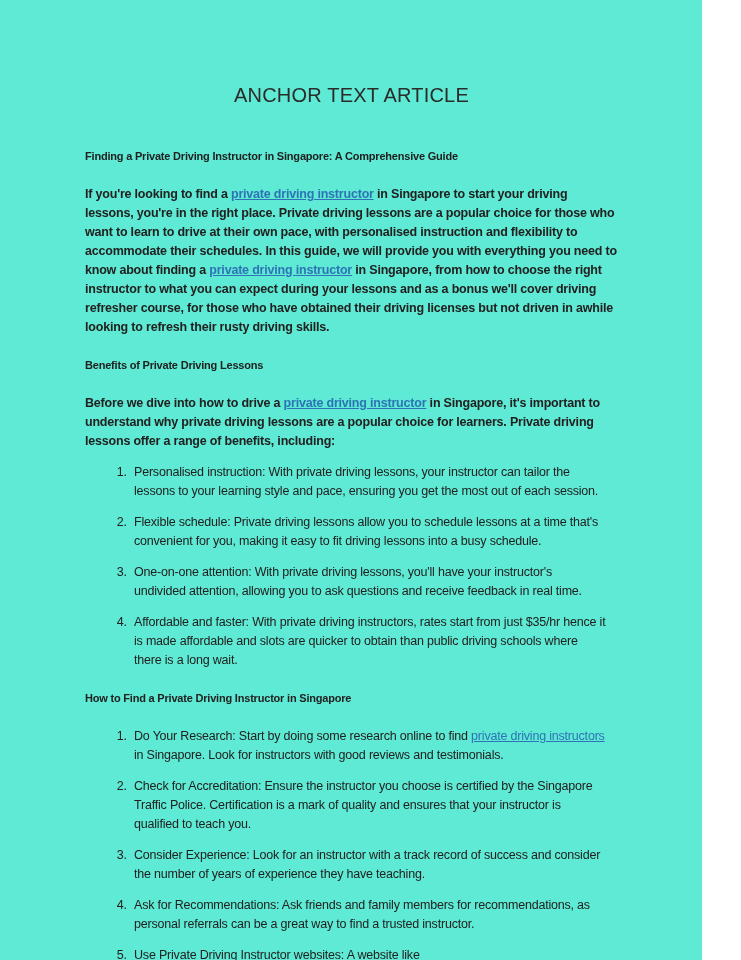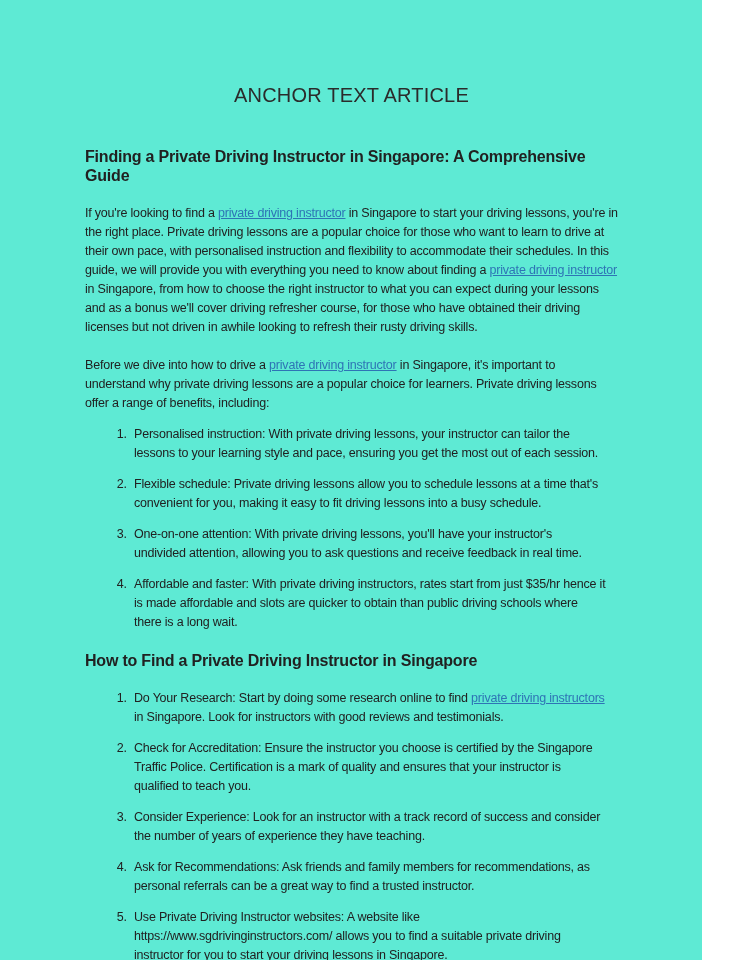--- a/index.html
+++ b/index.html
@@ -29,28 +29,29 @@
     text-align: center;
     margin: 0 0 38px 0;
     line-height: 27px;
   }
   .doc-body {
     font-size: 12.5px;
     letter-spacing: -0.2px;
     line-height: 19px;
   }
   .doc-heading {
-    font-size: 16px;
+    font-size: 11px;
     font-weight: 700;
     color: #212121;
     margin: 19px 0;
     line-height: 19px;
   }
   .doc-para {
-    margin: 19px 0;
+    margin: 9px 0;
+    font-weight: bold;
   }
   .doc-para.no-gap {
     margin-bottom: 0;
   }
   .doc-list {
     margin: 0 0 19px 0;
     padding: 0 0 0 33px;
   }
   .doc-list li {
     padding-left: 4px;
@@ -63,20 +64,21 @@
   }
 </style>
 </head>
 <body>
 
 <div class="page">
   <h1 class="doc-title">ANCHOR TEXT ARTICLE</h1>
   <div class="doc-body" id="doc-body">
       <h2 class="doc-heading">Finding a Private Driving Instructor in Singapore: A Comprehensive Guide</h2>
       <p class="doc-para"><span>If you're looking to find a </span><a class="doc-link" href="#">private driving instructor</a><span> in Singapore to start your driving lessons, you're in the right place. Private driving lessons are a popular choice for those who want to learn to drive at their own pace, with personalised instruction and flexibility to accommodate their schedules. In this guide, we will provide you with everything you need to know about finding a </span><a class="doc-link" href="#">private driving instructor</a><span> in Singapore, from how to choose the right instructor to what you can expect during your lessons and as a bonus we'll cover driving refresher course, for those who have obtained their driving licenses but not driven in awhile looking to refresh their rusty driving skills.</span></p>
+      <h2 class="doc-heading">Benefits of Private Driving Lessons</h2>
       <p class="doc-para no-gap"><span>Before we dive into how to drive a </span><a class="doc-link" href="#">private driving instructor</a><span> in Singapore, it's important to understand why private driving lessons are a popular choice for learners. Private driving lessons offer a range of benefits, including:</span></p>
       <ol class="doc-list">
         <li><span>Personalised instruction: With private driving lessons, your instructor can tailor the lessons to your learning style and pace, ensuring you get the most out of each session.</span></li>
         <li><span>Flexible schedule: Private driving lessons allow you to schedule lessons at a time that's convenient for you, making it easy to fit driving lessons into a busy schedule.</span></li>
         <li><span>One-on-one attention: With private driving lessons, you'll have your instructor's undivided attention, allowing you to ask questions and receive feedback in real time.</span></li>
         <li><span>Affordable and faster: With private driving instructors, rates start from just $35/hr hence it is made affordable and slots are quicker to obtain than public driving schools where there is a long wait.</span></li>
       </ol>
       <h2 class="doc-heading">How to Find a Private Driving Instructor in Singapore</h2>
       <ol class="doc-list">
         <li><span>Do Your Research: Start by doing some research online to find </span><a class="doc-link" href="#">private driving instructors</a><span> in Singapore. Look for instructors with good reviews and testimonials.</span></li>

